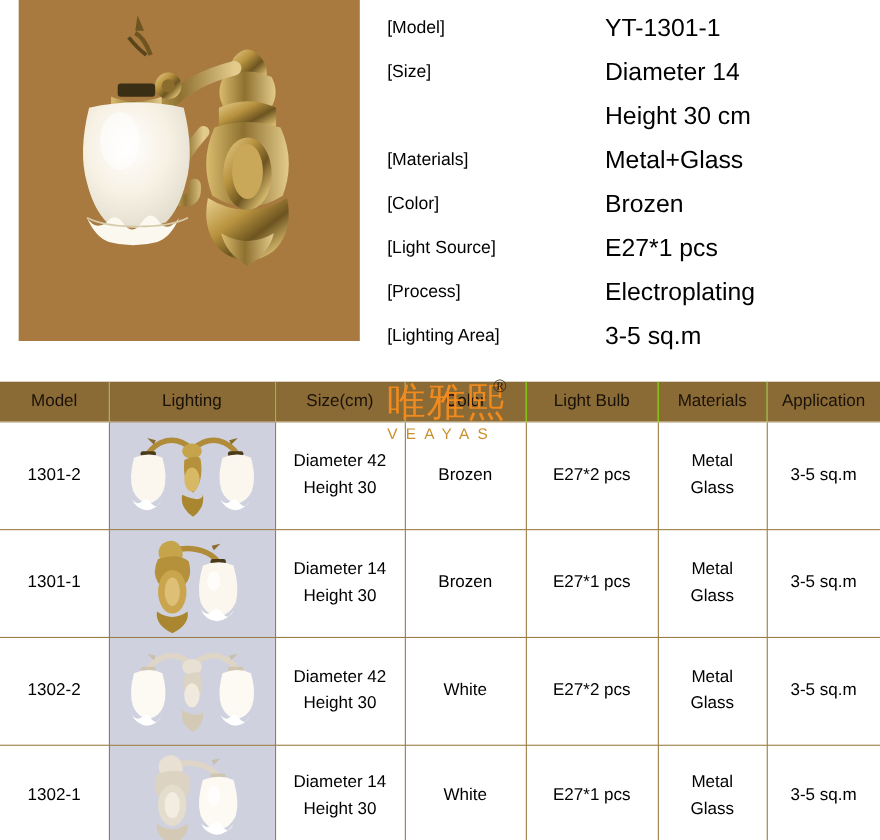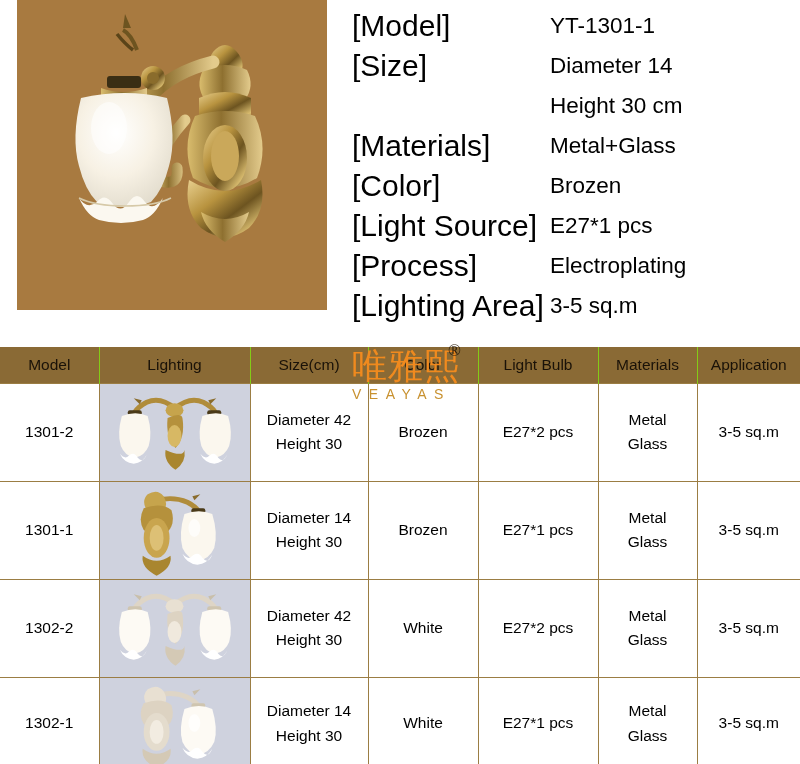--- a/index.html
+++ b/index.html
@@ -39,21 +39,21 @@
     width: 440px;
   }
   .spec-row {
     display: flex;
     align-items: flex-start;
     height: 40px;
   }
   .spec-label {
     width: 198px;
     flex: 0 0 198px;
-    font-size: 30px;
+    font-size: 16px;
     line-height: 40px;
     white-space: nowrap;
   }
   .spec-value {
     font-size: 22.5px;
     line-height: 40px;
     white-space: nowrap;
   }
   .spec-row.continuation .spec-label { visibility: hidden; }
 

